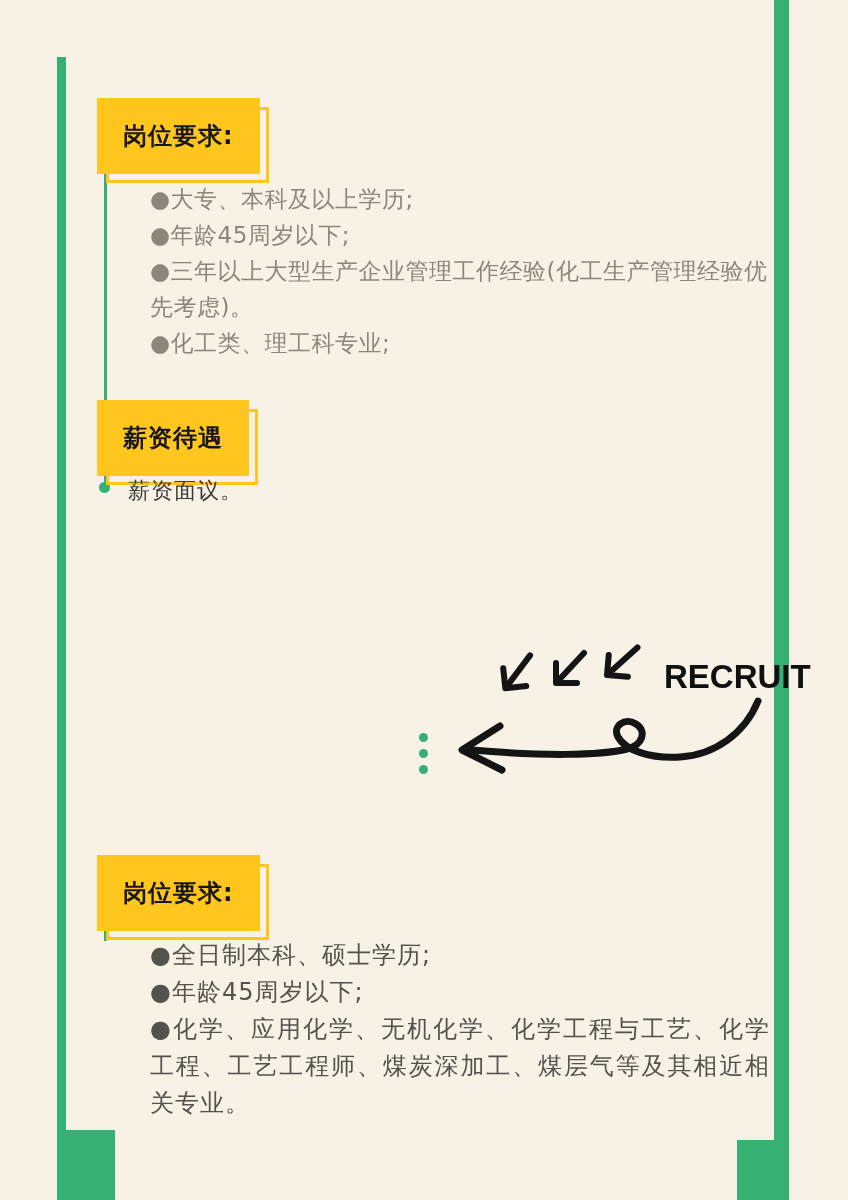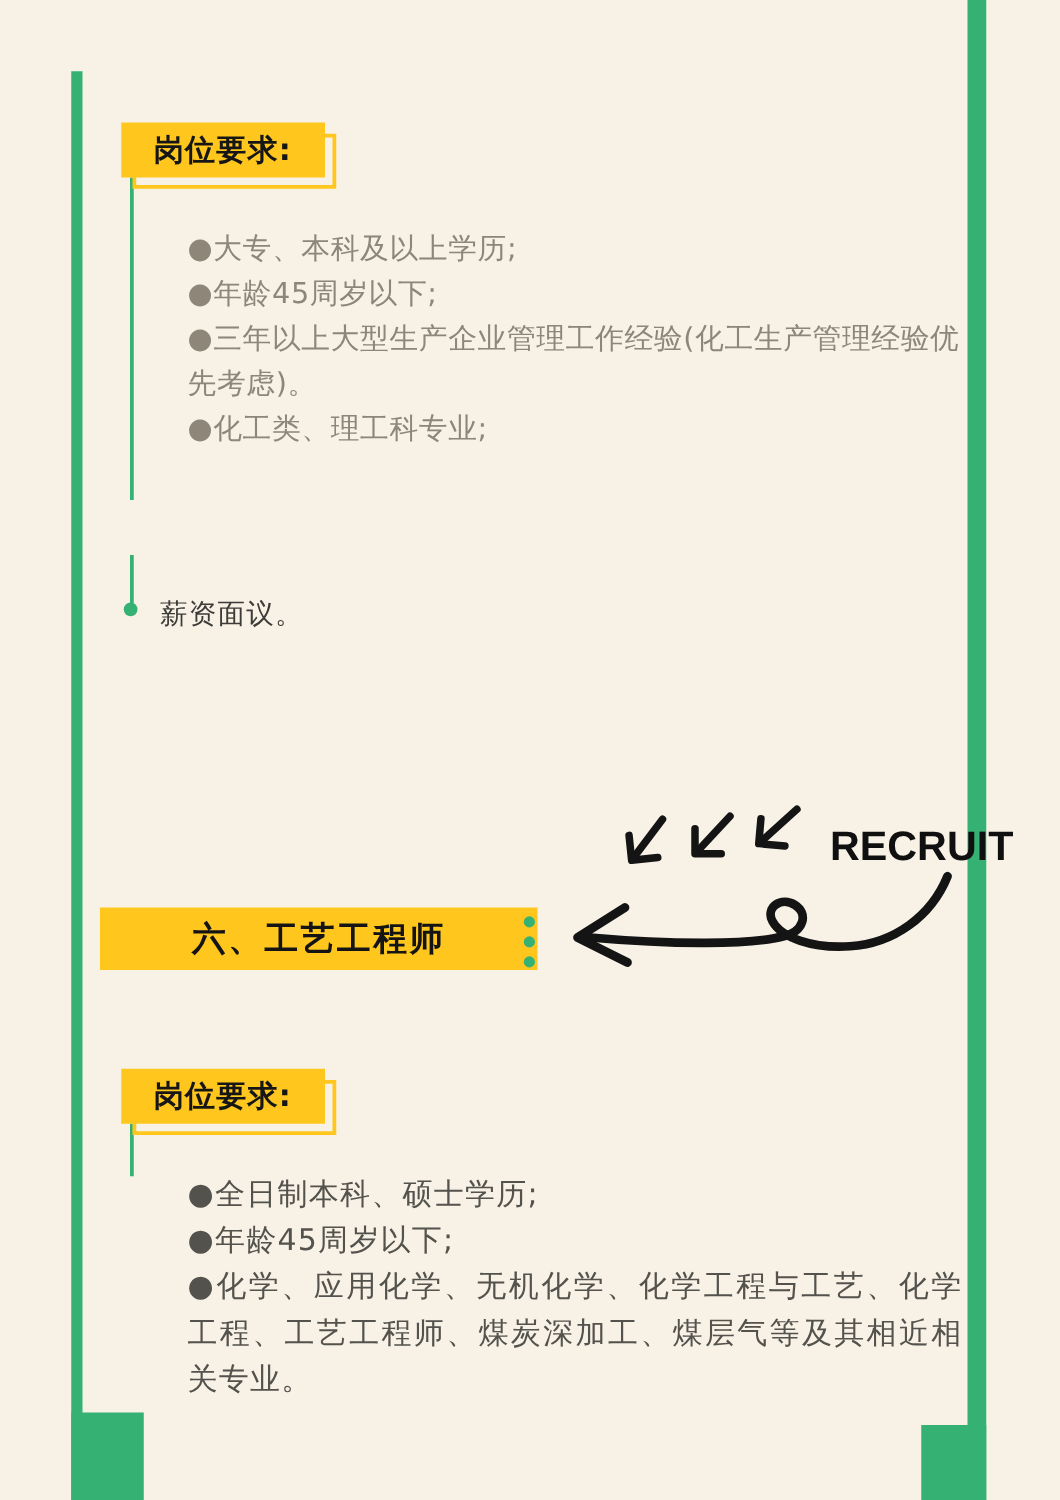--- a/index.html
+++ b/index.html
@@ -16,21 +16,21 @@
   
   .bar,.corner{position:absolute;background:var(--green);}
   .bar-left{left:57px;top:57px;width:9px;height:1143px;}
   .bar-right{left:774px;top:0;width:15px;height:1200px;}
   .corner-bl{left:57px;top:1130px;width:58px;height:70px;}
   .corner-br{left:737px;top:1140px;width:52px;height:60px;}
   
   .badge{
     position:absolute;z-index:0;background:var(--yellow);color:var(--ink);
     font-weight:bold;font-size:24px;height:44px;line-height:44px;
-    padding:0 26px;letter-spacing:1px;white-space:nowrap;
+    padding:16px 26px;letter-spacing:1px;white-space:nowrap;
   }
   .badge::after{
     content:"";position:absolute;left:9px;top:9px;width:100%;height:100%;
     border:3px solid var(--yellow);box-sizing:border-box;z-index:-1;
   }
   .badge-1{left:97px;top:98px;}
   .badge-2{left:97px;top:400px;}
   .badge-3{left:97px;top:855px;}
   
   .vline{position:absolute;left:104px;width:3px;background:var(--green);}
@@ -81,20 +81,21 @@
 
   <div class="badge badge-1">岗位要求:</div>
 
   <div class="list list-1">
     <div class="list-item">●大专、本科及以上学历;</div>
     <div class="list-item">●年龄45周岁以下;</div>
     <div class="list-item">●三年以上大型生产企业管理工作经验(化工生产管理经验优先考虑)。</div>
     <div class="list-item">●化工类、理工科专业;</div>
   </div>
 
+  <div class="badge badge-2">薪资待遇</div>
   <div class="salary-note">薪资面议。</div>
 
   <svg class="small-arrow arr-1" viewBox="0 0 44 46">
     <path class="stroke" stroke-width="6" d="M38 5 L11 34"></path>
     <path class="stroke" stroke-width="6" d="M10 15 L10 35 L31 35"></path>
   </svg>
   <svg class="small-arrow arr-2" viewBox="0 0 44 46">
     <path class="stroke" stroke-width="6" d="M38 5 L11 34"></path>
     <path class="stroke" stroke-width="6" d="M10 15 L10 35 L31 35"></path>
   </svg>
@@ -102,21 +103,20 @@
     <path class="stroke" stroke-width="6" d="M38 5 L11 34"></path>
     <path class="stroke" stroke-width="6" d="M10 15 L10 35 L31 35"></path>
   </svg>
   <div class="recruit">RECRUIT</div>
 
   <svg class="curve-arrow" viewBox="0 0 330 100">
     <path class="stroke" stroke-width="7" d="M313 13 C300 45 270 67 235 69 C205 71 180 62 173 49 C167 38 180 29 191 36 C202 43 198 57 182 61 C155 68 95 68 27 62"></path>
     <path class="stroke" stroke-width="7" d="M55 38 L17 62 L57 82"></path>
   </svg>
 
-  <div class="banner">六、工艺工程师</div>
   <div class="banner-dots">
     <i></i>
     <i></i>
     <i></i>
   </div>
 
   <div class="badge badge-3">岗位要求:</div>
 
   <div class="list list-2">
     <div class="list-item">●全日制本科、硕士学历;</div>

